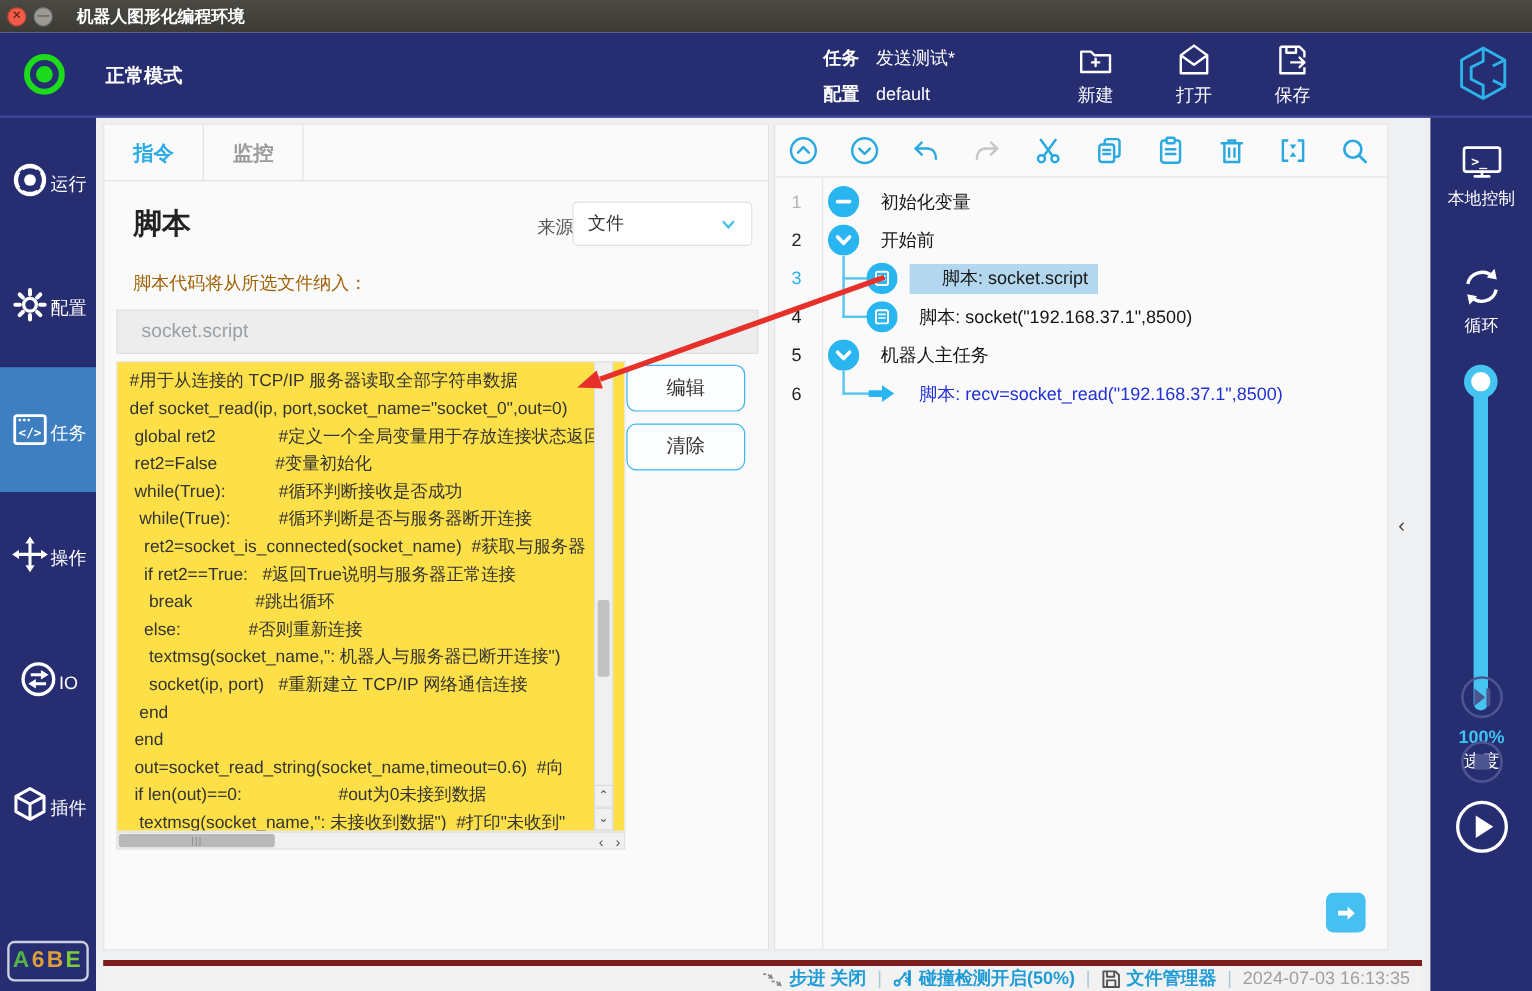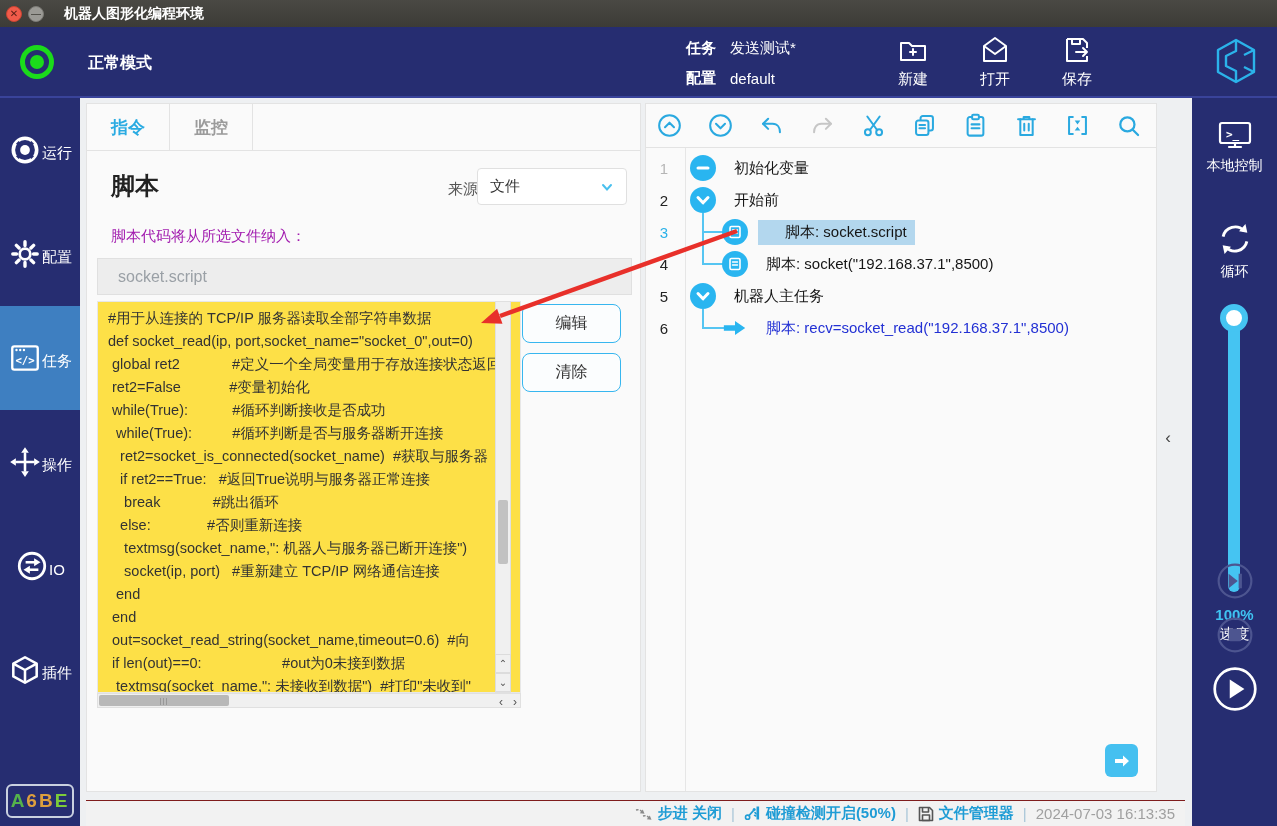--- a/index.html
+++ b/index.html
@@ -54,21 +54,21 @@
   
   .tabbar { position:absolute; left:0; top:0; width:553px; height:47px; border-bottom:1px solid #e3e3e3; display:flex; }
   .tab { width:83px; height:47px; display:flex; align-items:center; justify-content:center; font-size:17px; font-weight:bold; border-right:1px solid #e3e3e3; cursor:pointer; }
   .tab.active { color:#2aabe2; }
   .tab.inactive { color:#9b9b9b; }
 
   .lp-title { position:absolute; left:24px; top:66px; font-size:24px; font-weight:bold; color:#222; }
   .src-label { position:absolute; left:361px; top:76px; font-size:15px; color:#555; }
   .dropdown { position:absolute; left:390px; top:64px; width:150px; height:37px; background:#fff; border:1px solid #e0e0e0; border-radius:4px; display:flex; align-items:center; padding:0 12px; font-size:15px; color:#333; cursor:pointer; }
   .dropdown svg { margin-left:auto; }
-  .lp-desc { position:absolute; left:24px; top:123px; font-size:15px; color:#a21caf; }
+  .lp-desc { position:absolute; left:24px; top:123px; font-size:15px; color:#a16207; }
   .filebox { position:absolute; left:10px; top:154px; width:535px; height:37px; background:#ededed; border:1px solid #e0e0e0; display:flex; align-items:center; padding:0 20px; font-size:16px; color:#9aa0a6; }
 
   .codewrap { position:absolute; left:10px; top:197px; width:424px; height:392px; background:#fde047; border:1px solid #e7e7e7; overflow:hidden; }
   .codewrap pre { font-family:"Liberation Sans","DejaVu Sans",sans-serif; font-size:14.5px; line-height:23px; color:#333; white-space:pre; padding:5px 0 0 10px; }
   .vscroll { position:absolute; left:408px; top:197px; width:16px; height:392px; background:#f0f0f0; border:1px solid #e0e0e0; }
   .vthumb { position:absolute; left:2px; top:198px; width:10px; height:64px; background:#c2c2c2; border-radius:2px; }
   .varrows { position:absolute; left:408px; top:550px; width:16px; }
   .varrow { width:16px; height:19px; background:#f0f0f0; border:1px solid #dcdcdc; display:flex; align-items:center; justify-content:center; font-size:10px; color:#555; cursor:pointer; }
   .hscroll { position:absolute; left:10px; top:589px; width:424px; height:15px; background:#f0f0f0; border:1px solid #e0e0e0; }
   .hthumb { position:absolute; left:1px; top:1px; width:130px; height:11px; background:#b8b8b8; border-radius:2px; display:flex; align-items:center; justify-content:center; color:#888; font-size:8px; letter-spacing:1px; }
@@ -87,21 +87,21 @@
   .ticon { width:26px; height:26px; flex:none; margin-left:10px; display:flex; }
   .ticon.ind { margin-left:42px; }
   .tlabel { margin-left:10px; font-size:15px; color:#151515; padding:3px 8px; white-space:nowrap; }
   .tlabel.sel { background:#b3d7ee;padding-left:27px; }
   .tlabel.blue { color:#2230d4; }
   .conn { position:absolute; background:#55c5f2; z-index:0; }
   .jump-btn { position:absolute; right:18px; bottom:14px; width:33px; height:33px; background:#45c0f0; border-radius:6px; display:flex; align-items:center; justify-content:center; cursor:pointer; }
   .collapse-handle { position:absolute; left:1160px; top:426px; width:16px; height:24px; color:#444; font-size:17px; display:flex; align-items:center; justify-content:center; cursor:pointer; }
 
   
-  .statusbar { position:absolute; left:86px; top:800px; width:1099px; height:26px; background:#f2f2f2; border-top:1px solid #7f1d1d; display:flex; align-items:center; }
+  .statusbar { position:absolute; left:86px; top:800px; width:1099px; height:26px; background:#f2f2f2; border-top:5px solid #7f1d1d; display:flex; align-items:center; }
   .sb-right { margin-left:auto; display:flex; align-items:center; gap:9px; padding-right:10px; font-size:15px; font-weight:bold; color:#1f9cd5; }
   .sb-item { display:flex; align-items:center; gap:5px; cursor:pointer; }
   .sb-sep { color:#a8c6d8; font-weight:normal; }
   .sb-time { color:#a0a0a0; font-weight:normal; font-size:15px; }
 
   .red-arrow { position:absolute; left:0; top:0; pointer-events:none; z-index:50; }
 </style>
 </head>
 <body>
 

